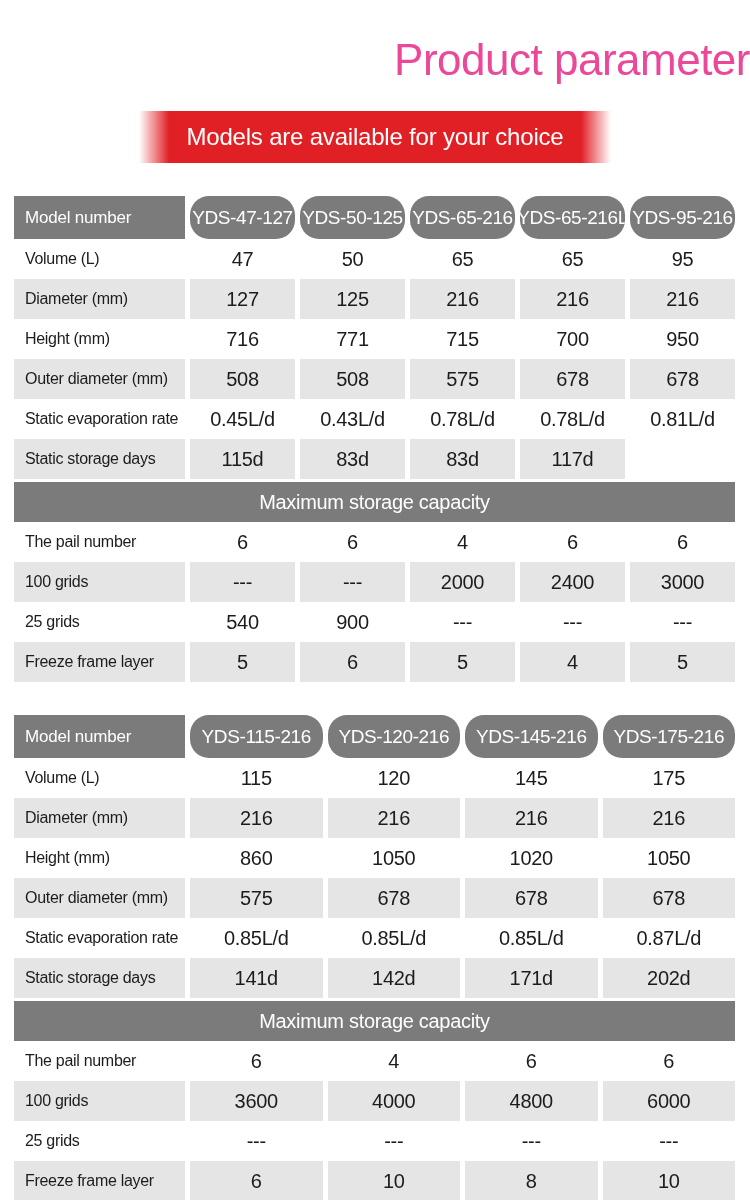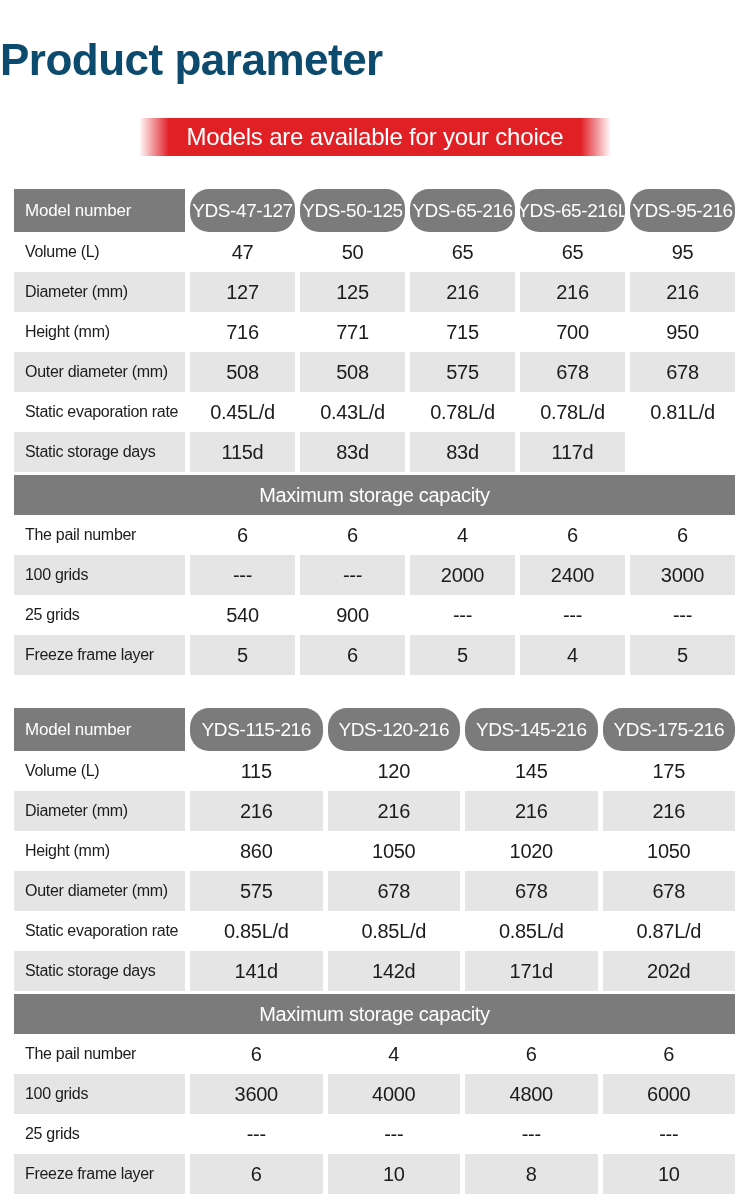--- a/index.html
+++ b/index.html
@@ -7,30 +7,30 @@
   body {
     width: 750px; height: 1200px;
     background: #ffffff;
     font-family: "Liberation Sans", "DejaVu Sans", sans-serif;
     overflow: hidden;
   }
   .page { width: 750px; height: 1200px; position: relative; }
 
   .title {
     margin: 0; padding-top: 36px;
-    text-align: left;
-    font-size: 44px; font-weight: bold;
-    color: #0c4a6e;
+    text-align: right;
+    font-size: 44px; font-weight: normal;
+    color: #ec4899;
     letter-spacing: -0.5px;
     line-height: 1.1;
   }
 
   .subtitle-banner {
-    width: 472px; height: 38px;
-    margin: 34px auto 0;
+    width: 472px; height: 52px;
+    margin: 27px auto 0;
     display: flex; align-items: center; justify-content: center;
     background: linear-gradient(90deg,
       rgba(225,32,38,0) 0px,
       var(--accent-red, #e12026) 30px,
       var(--accent-red, #e12026) calc(100% - 30px),
       rgba(225,32,38,0) 100%);
     color: #ffffff;
     font-size: 24px;
     letter-spacing: -0.2px;
   }

